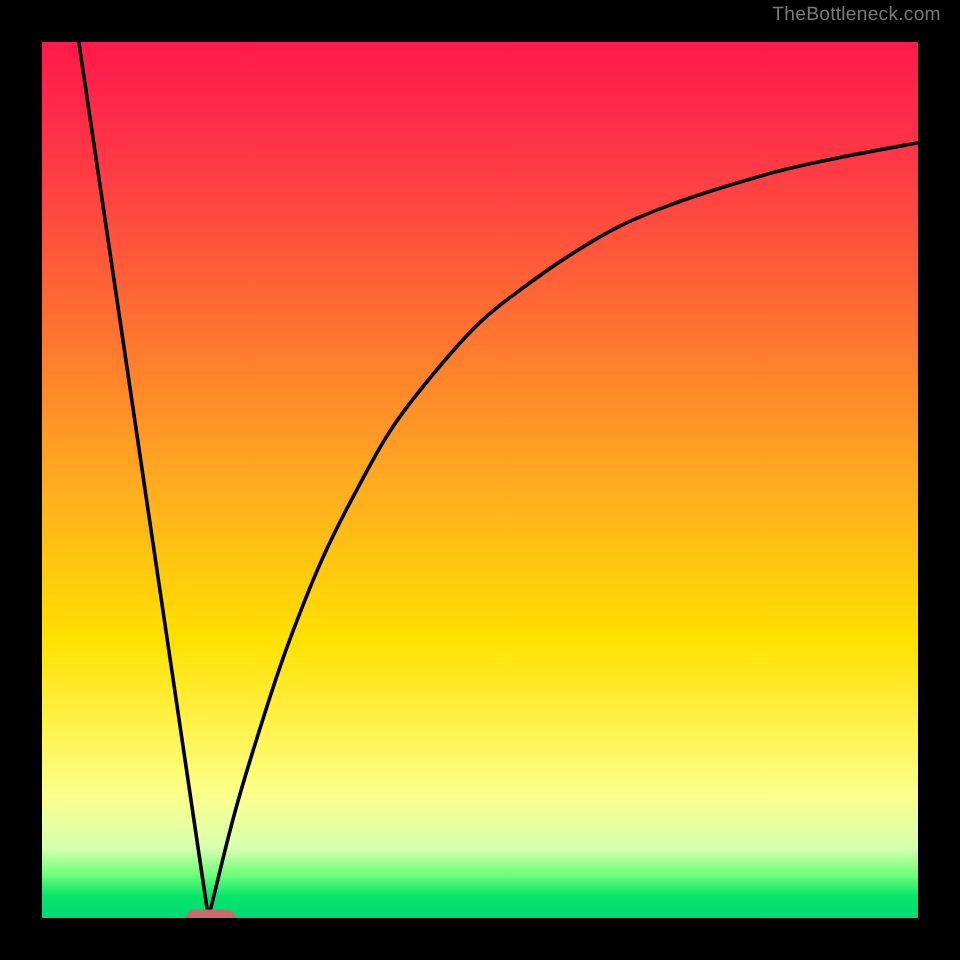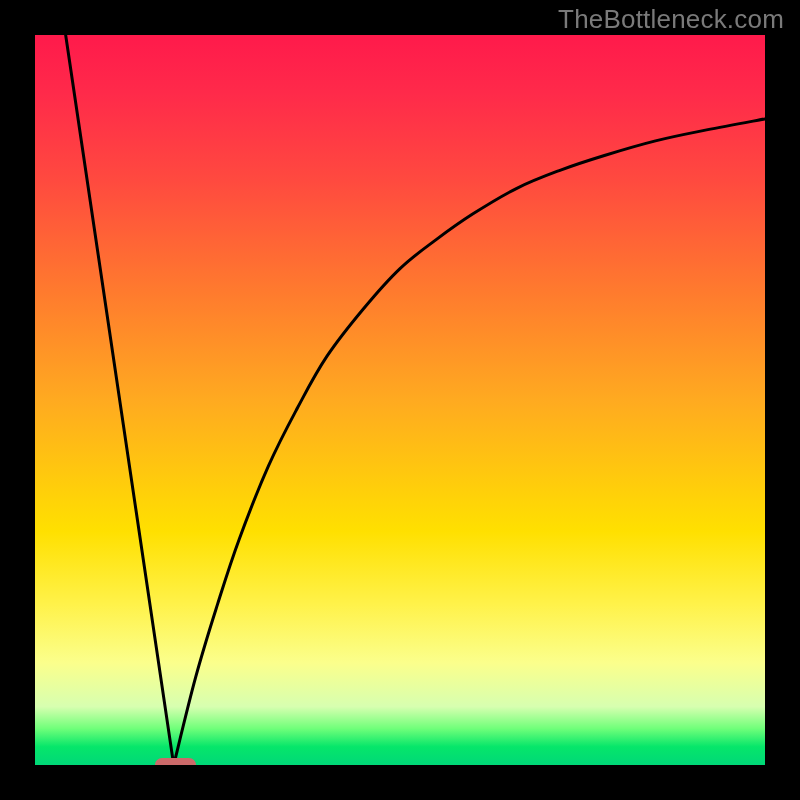--- a/index.html
+++ b/index.html
@@ -17,21 +17,21 @@
     top: 0;
     width: 800px;
     height: 800px;
     background: #000;
   }
   .watermark {
     position: absolute;
     top: 4px;
     right: 16px;
     color: #7a7a7a;
-    font-size: 26px;
+    font-size: 16px;
     font-weight: 500;
     letter-spacing: 0.2px;
     z-index: 10;
   }
   .plot-area {
     position: absolute;
     left: 35px;
     top: 35px;
     width: 730px;
     height: 730px;

